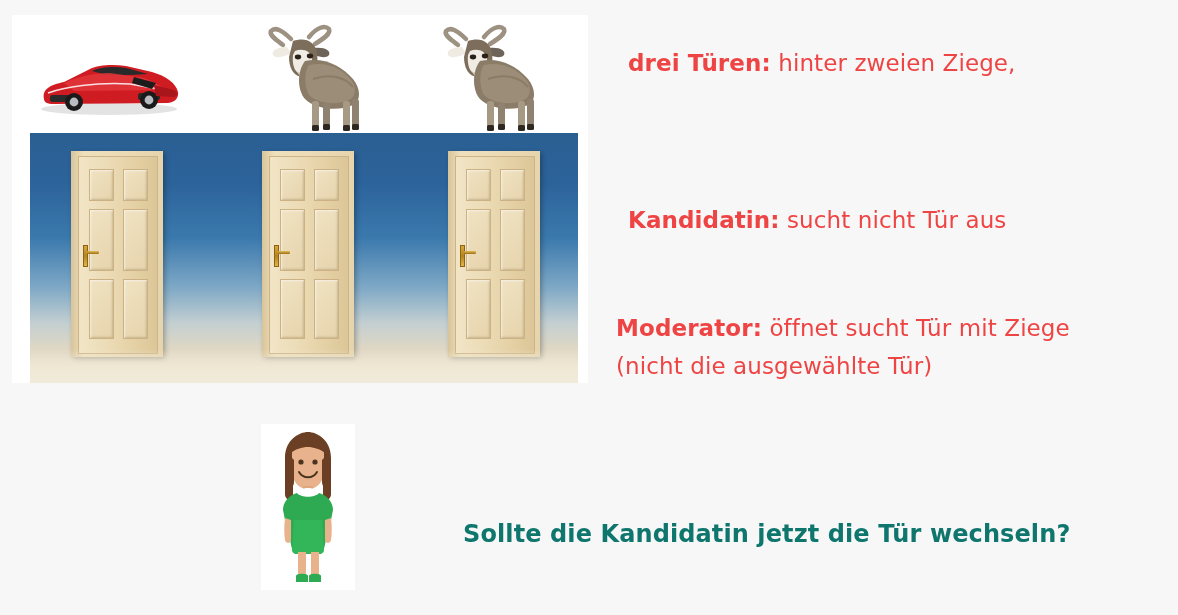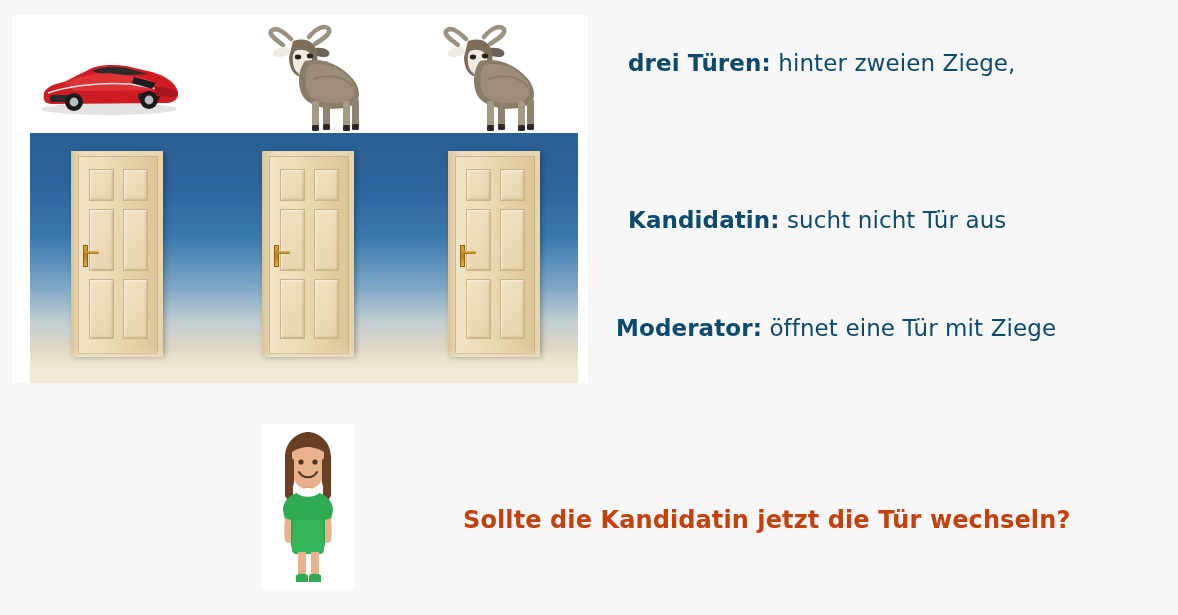--- a/index.html
+++ b/index.html
@@ -166,40 +166,40 @@
     left: 628px;
     top: 44px;
     width: 540px;
     color: #2b3c46;
   }
   .text-block { margin-bottom: 0; }
   .line {
     font-size: 23px;
     line-height: 38px;
     white-space: nowrap;
-    color: #0c4a6e;
+    color: #ef4444;
     letter-spacing: 0.1px;
   }
   .lead {
     font-weight: bold;
   }
   .line.indent { padding-left: 100px; }
 
   #block-tueren { position: absolute; left: 0;  top: 0; }
   #block-kandidatin { position: absolute; left: 0; top: 157px; }
   #block-moderator { position: absolute; left: -12px; top: 265px; }
   #block-moderator .line.second { padding-left: 0; }
 
   #final-question {
     position: absolute;
     left: 463px;
-    top: 506px;
+    top: 520px;
     font-size: 24px;
     font-weight: bold;
-    color: #c2410c;
+    color: #0f766e;
     white-space: nowrap;
     letter-spacing: 0.1px;
   }
 </style>
 </head>
 <body>
 
 <div id="stage-panel">
 
   <div id="prize-band">
@@ -362,18 +362,21 @@
   <div class="text-block" id="block-kandidatin">
     <div class="line">
       <span class="lead">Kandidatin:</span>
       <span>sucht nicht Tür aus</span>
     </div>
   </div>
 
   <div class="text-block" id="block-moderator">
     <div class="line">
       <span class="lead">Moderator:</span>
-      <span>öffnet eine Tür mit Ziege</span>
+      <span>öffnet sucht Tür mit Ziege</span>
+    </div>
+    <div class="line second">
+      <span>(nicht die ausgewählte Tür)</span>
     </div>
   </div>
 </div>
 
 <div id="final-question">Sollte die Kandidatin jetzt die Tür wechseln?</div>
 
 </body></html>

